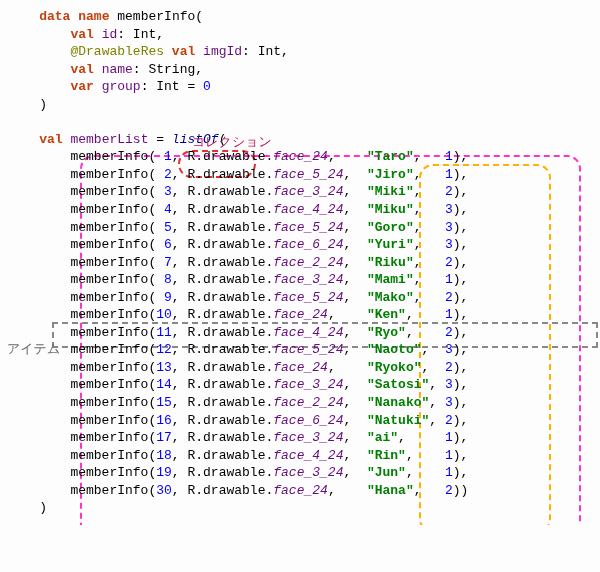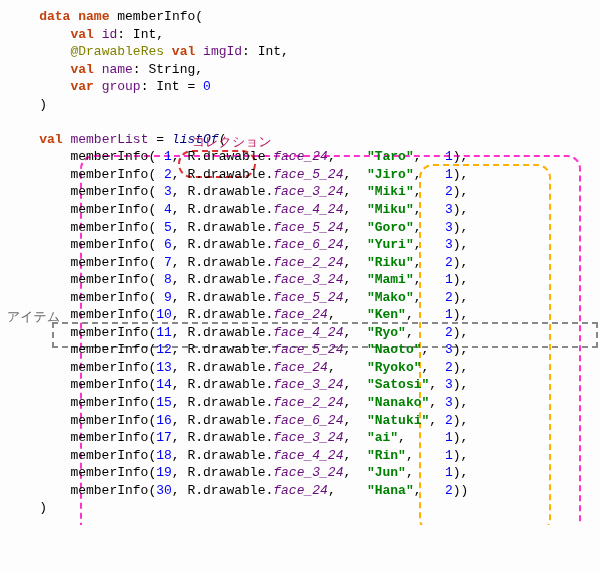--- a/index.html
+++ b/index.html
@@ -30,21 +30,21 @@
 </style>
 </head>
 <body>
 
 <div class="dashbox box-red" style="left:178px;top:150px;width:74px;height:24px;"></div>
 <div class="dashbox box-magenta" style="left:80px;top:155px;width:497px;height:380px;"></div>
 <div class="dashbox box-orange" style="left:419px;top:164px;width:128px;height:365px;"></div>
 <div class="box-gray-rect" style="left:52px;top:322px;width:542px;height:22px;"></div>
 
 <div class="label label-red" style="left:192px;top:133px;">コレクション</div>
-<div class="label label-gray" style="left:7px;top:309px;font-family:Liberation Mono, monospace;">アイテム</div>
+<div class="label label-gray" style="left:7px;top:340px;">アイテム</div>
 <div class="label label-magenta" style="left:118px;top:538px;">複数のオブジェクト</div>
 <div class="label label-orange" style="left:440px;top:538px;">複数のデータ</div>
 
 <div class="code" id="code-block">    <span class="kw">data</span> <span class="kw">name</span> memberInfo(
         <span class="kw">val</span> <span class="purple">id</span>: Int,
         <span class="ann">@DrawableRes</span> <span class="kw">val</span> <span class="purple">imgId</span>: Int,
         <span class="kw">val</span> <span class="purple">name</span>: String,
         <span class="kw">var</span> <span class="purple">group</span>: Int = <span class="num">0</span>
     )
 

